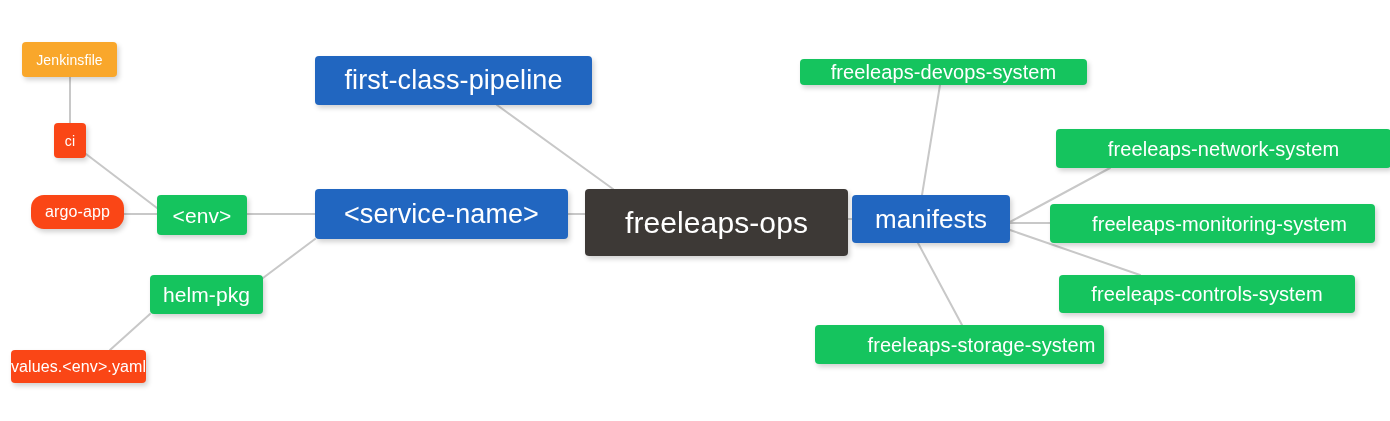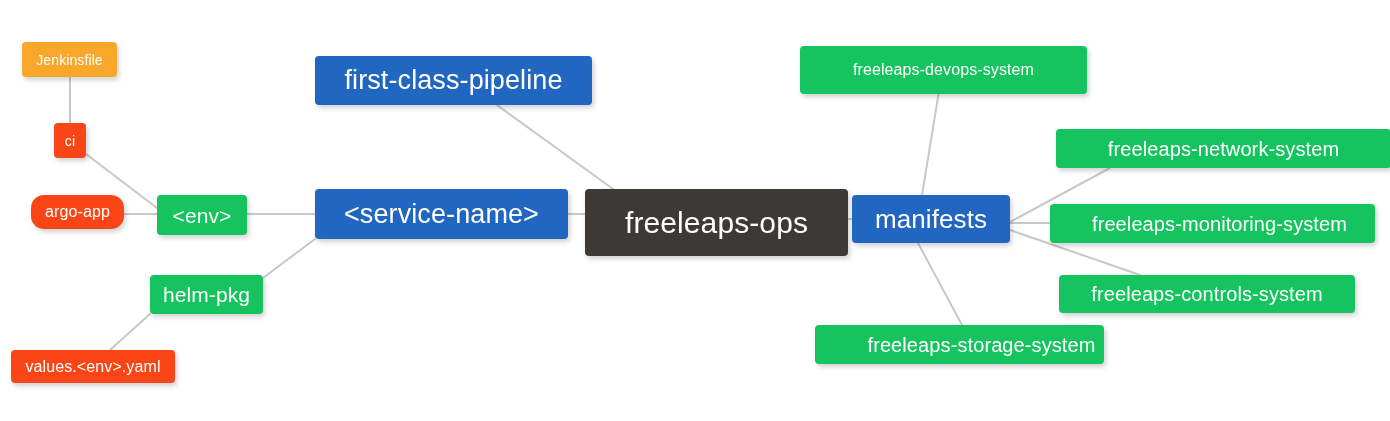--- a/index.html
+++ b/index.html
@@ -73,36 +73,36 @@
       </div>
       <div class="node" style="left: 31px; top: 177px; width: 93px; height: 34px; background: rgb(250, 70, 22); font-size: 16px; color: rgb(255, 255, 255); border-radius: 13px;">
         <span class="node-label">argo-app</span>
       </div>
       <div class="node" style="left: 157px; top: 177px; width: 90px; height: 40px; background: rgb(21, 196, 94); font-size: 21px; color: rgb(255, 255, 255);">
         <span class="node-label">&lt;env&gt;</span>
       </div>
       <div class="node" style="left: 150px; top: 257px; width: 113px; height: 39px; background: rgb(21, 196, 94); font-size: 21px; color: rgb(255, 255, 255);">
         <span class="node-label">helm-pkg</span>
       </div>
-      <div class="node" style="left: 11px; top: 332px; width: 164px; height: 33px; background: rgb(250, 70, 22); font-size: 16px; color: rgb(255, 255, 255);">
+      <div class="node" style="left: 11px; top: 332px; width: 135px; height: 33px; background: rgb(250, 70, 22); font-size: 16px; color: rgb(255, 255, 255);">
         <span class="node-label">values.&lt;env&gt;.yaml</span>
       </div>
       <div class="node" style="left: 315px; top: 38px; width: 277px; height: 49px; background: rgb(33, 102, 192); font-size: 27px; color: rgb(255, 255, 255);">
         <span class="node-label">first-class-pipeline</span>
       </div>
       <div class="node" style="left: 315px; top: 171px; width: 253px; height: 50px; background: rgb(33, 102, 192); font-size: 27px; color: rgb(255, 255, 255);">
         <span class="node-label">&lt;service-name&gt;</span>
       </div>
       <div class="node" style="left: 585px; top: 171px; width: 263px; height: 67px; background: rgb(61, 57, 54); font-size: 30px; color: rgb(255, 255, 255);">
         <span class="node-label">freeleaps-ops</span>
       </div>
       <div class="node" style="left: 852px; top: 177px; width: 158px; height: 48px; background: rgb(33, 102, 192); font-size: 26px; color: rgb(255, 255, 255); justify-content: center;">
         <span class="node-label">manifests</span>
       </div>
-      <div class="node" style="left: 800px; top: 28px; width: 287px; height: 48px; background: rgb(21, 196, 94); font-size: 16px; color: rgb(255, 255, 255);">
+      <div class="node" style="left: 800px; top: 41px; width: 287px; height: 26px; background: rgb(21, 196, 94); font-size: 20px; color: rgb(255, 255, 255);">
         <span class="node-label">freeleaps-devops-system</span>
       </div>
       <div class="node" style="left: 1056px; top: 111px; width: 335px; height: 39px; background: rgb(21, 196, 94); font-size: 20px; color: rgb(255, 255, 255);">
         <span class="node-label">freeleaps-network-system</span>
       </div>
       <div class="node" style="left: 1050px; top: 186px; width: 325px; height: 39px; background: rgb(21, 196, 94); font-size: 20px; color: rgb(255, 255, 255); padding-left: 14px;">
         <span class="node-label">freeleaps-monitoring-system</span>
       </div>
       <div class="node" style="left: 1059px; top: 257px; width: 296px; height: 38px; background: rgb(21, 196, 94); font-size: 20px; color: rgb(255, 255, 255);">
         <span class="node-label">freeleaps-controls-system</span>

